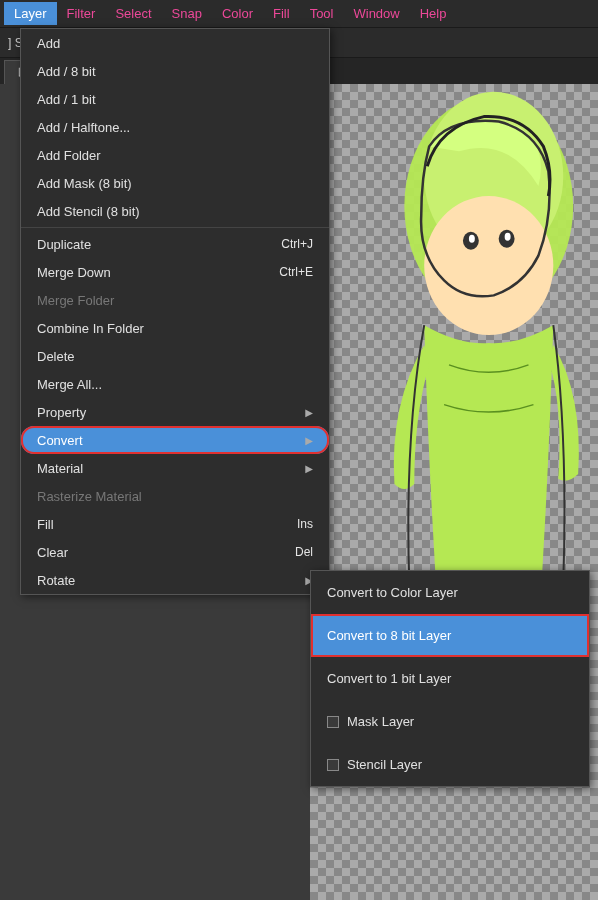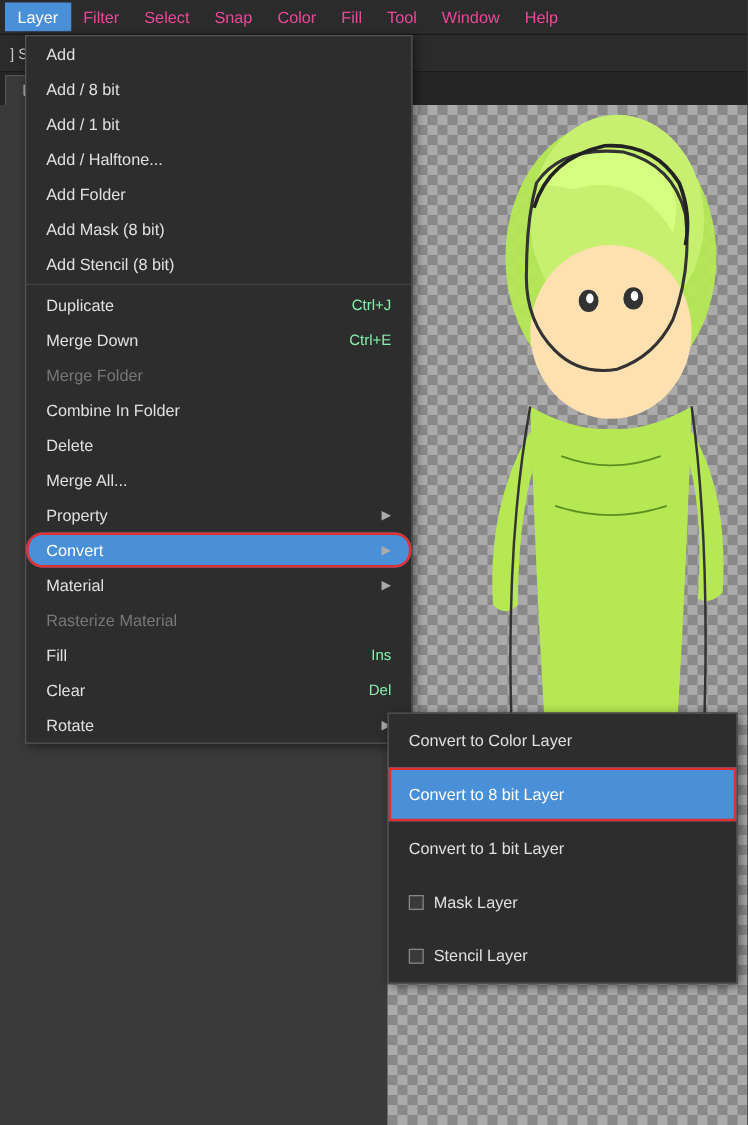--- a/index.html
+++ b/index.html
@@ -133,21 +133,21 @@
       cursor: pointer;
       color: #e0e0e0;
       font-size: 13px;
       min-height: 28px;
     }
     .menu-item.disabled {
       color: #777;
       cursor: default;
     }
     .menu-item .shortcut {
-      color: #86efac;
+      color: #e5e5e5;
       font-size: 12px;
     }
     .menu-item .arrow {
       font-size: 10px;
       color: #aaa;
     }
 
     .menu-separator {
       height: 1px;
       background: #444;

